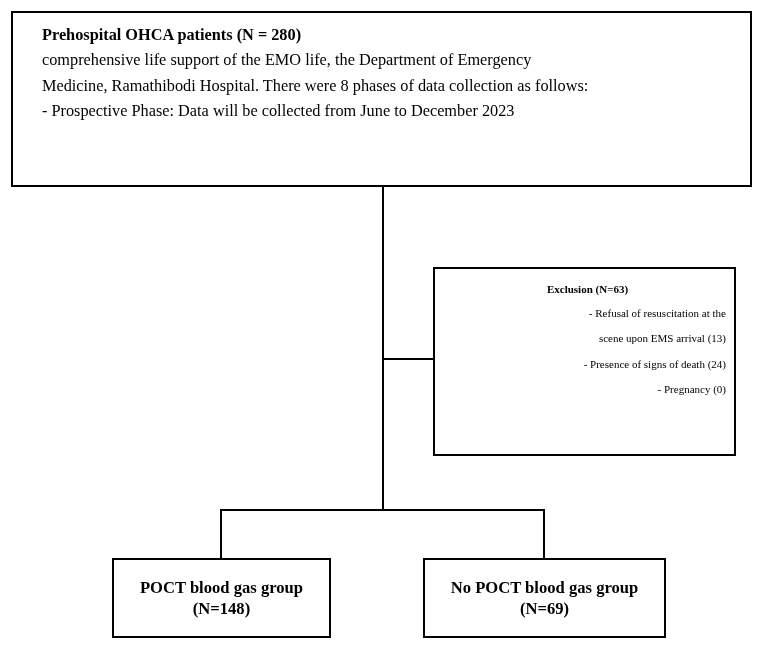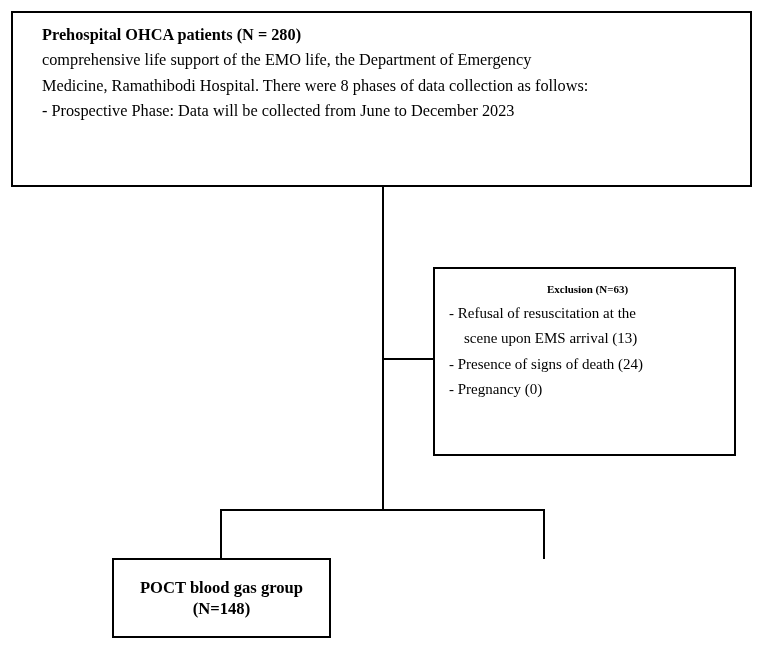--- a/index.html
+++ b/index.html
@@ -61,23 +61,23 @@
     padding: 8px 8px 0 14px;
   }
   #exclusion-box .excl-title {
     font-size: 11px;
     font-weight: bold;
     text-align: center;
     line-height: 24px;
     white-space: nowrap;
   }
   #exclusion-box .excl-item {
-    font-size: 15px;
+    font-size: 11px;
     line-height: 25.4px;
-    text-align: left;
+    text-align: right;
     white-space: nowrap;
   }
   #exclusion-box .excl-item.cont {
     padding-left: 15px;
   }
 
   
   .group-box {
     height: 80px;
     top: 558px;
@@ -128,14 +128,20 @@
     <div class="excl-item">- Pregnancy (0)</div>
   </div>
 
   <div class="node group-box" id="group-poct">
     <div class="group-text">
       <div>POCT blood gas group</div>
       <div>(N=148)</div>
     </div>
   </div>
 
+  <div class="node group-box" id="group-nopoct">
+    <div class="group-text">
+      <div>No POCT blood gas group</div>
+      <div>(N=69)</div>
+    </div>
+  </div>
 
 </div>
 
 </body></html>

